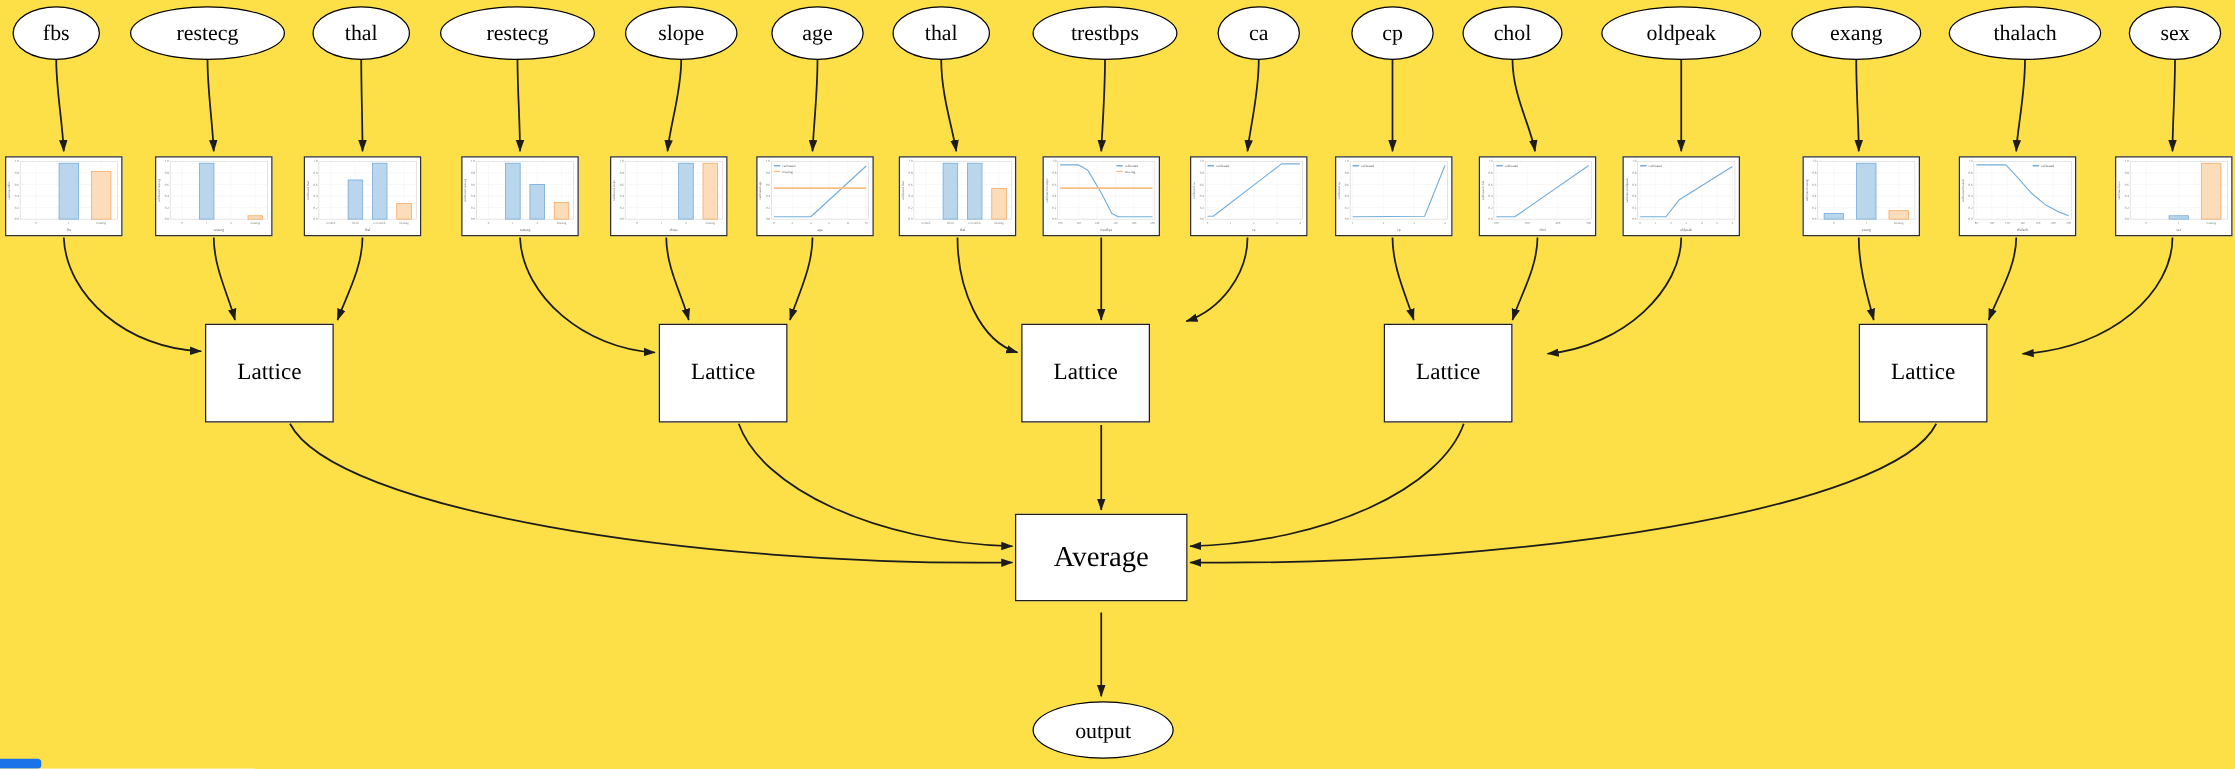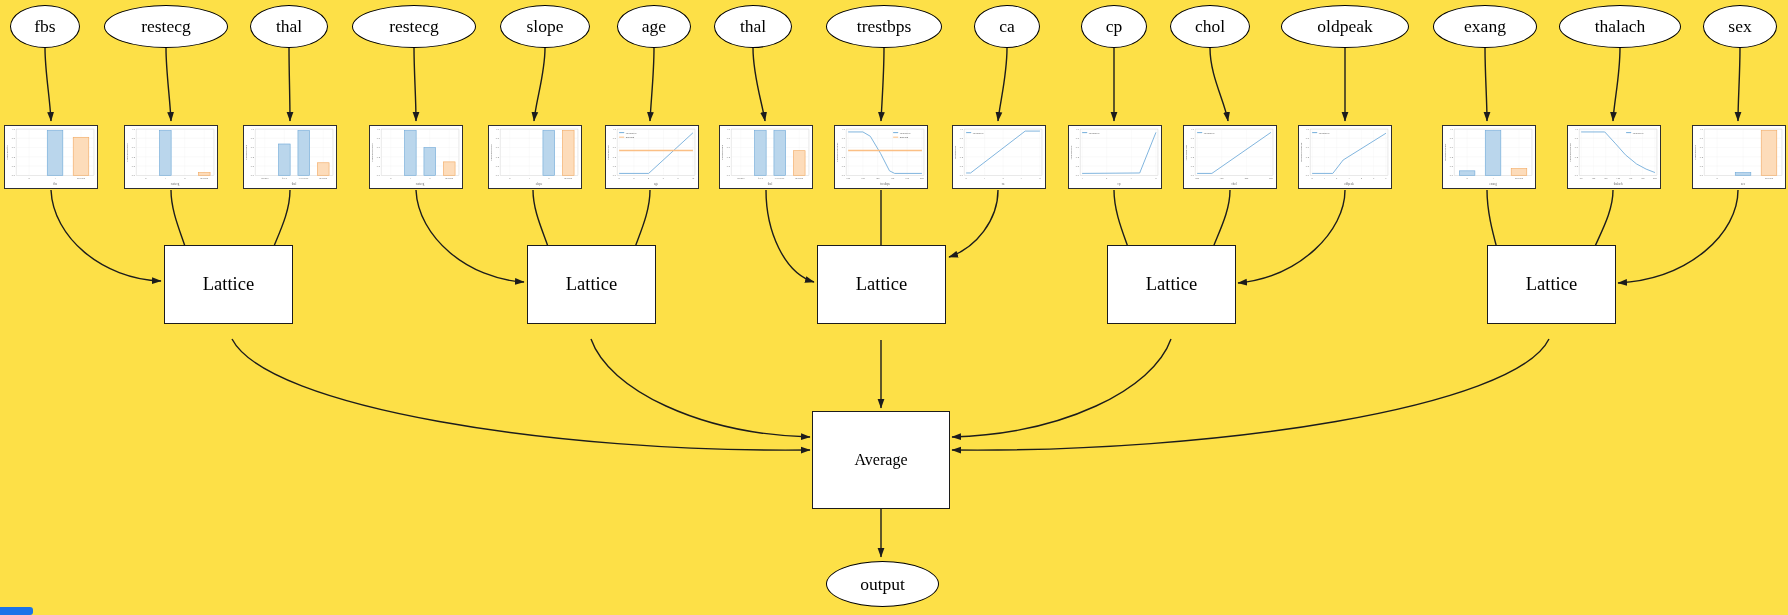--- a/index.html
+++ b/index.html
@@ -2,22 +2,22 @@
 <html><head>
 <meta charset="utf-8">
 <style>
   html,body{margin:0;padding:0;background:#fff;}
   #canvas{position:relative;width:1788px;height:615px;background:#fde047;
           font-family:"Liberation Serif","DejaVu Serif",serif;overflow:hidden;}
   #edges{position:absolute;left:0;top:0;width:1788px;height:615px;z-index:1;pointer-events:none;}
   .node{position:absolute;z-index:2;box-sizing:border-box;background:#fff;
         display:flex;align-items:center;justify-content:center;color:#000;}
   .ellipse{height:43px;top:5px;border:1.6px solid #000;border-radius:50%;font-size:17.5px;}
-  .latbox{width:129px;height:79px;top:245px;border:1.7px solid #1c1c1c;font-size:18.5px;}
-  .avgbox{left:812px;top:411px;width:138px;height:98px;border:1.7px solid #1c1c1c;font-size:16px;}
+  .latbox{width:103px;height:79px;top:259px;border:1.7px solid #1c1c1c;font-size:18.5px;}
+  .avgbox{left:812px;top:411px;width:138px;height:70px;border:1.7px solid #1c1c1c;font-size:23px;}
   .outell{left:826px;top:561px;width:113px;height:46px;border:1.6px solid #000;border-radius:50%;font-size:17.5px;}
   .chart{position:absolute;top:125px;width:94px;height:64px;z-index:2;box-sizing:border-box;
          border:1.6px solid #2f2f2f;background:#fff;}
   .chart svg{display:block;width:100%;height:100%;}
   #corner-artifact{position:absolute;left:0;top:607px;width:33px;height:8px;z-index:3;border-radius:0 3px 3px 0;}
 </style>
 </head>
 <body>
 
 <div id="canvas">

